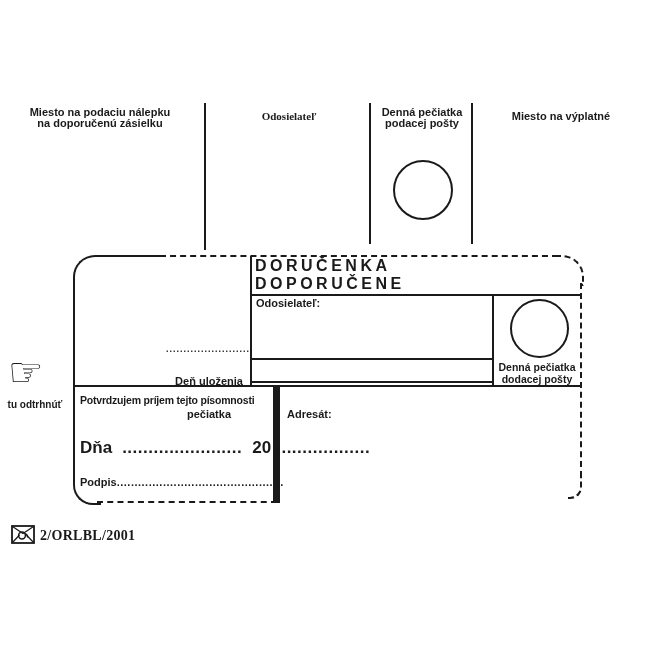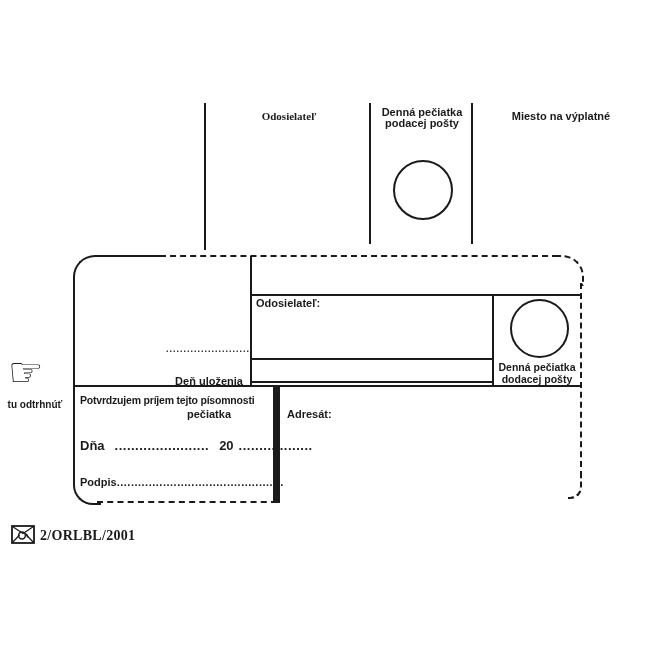--- a/index.html
+++ b/index.html
@@ -49,21 +49,21 @@
   .thick-bar{left:273px;top:387px;width:7px;height:116px;}
 
   
   .title{left:255px;top:257px;font-size:16px;font-weight:bold;letter-spacing:3.5px;line-height:18px;white-space:nowrap;}
   .card-sender{left:256px;top:298px;}
   .storage{left:166px;top:345px;width:86px;}
   .storage .dots{font-size:9px;font-weight:bold;letter-spacing:1px;line-height:9px;overflow:hidden;white-space:nowrap;}
   .storage .l{line-height:10.5px;margin-top:22px;}
   .delivery-stamp{left:492px;top:362px;width:90px;font-size:10.5px;line-height:11.5px;}
   .confirm{left:80px;top:395px;font-size:10.5px;letter-spacing:-0.2px;}
-  .row-dna{left:80px;top:438px;font-size:13px;font-weight:bold;white-space:nowrap;}
+  .row-dna{left:80px;top:438px;font-size:17px;font-weight:bold;white-space:nowrap;}
   .row-dna .gap{display:inline-block;width:10px;}
   .row-podpis{left:80px;top:476px;font-size:11px;font-weight:bold;white-space:nowrap;text-align:center;}
   .dotseq{letter-spacing:0.5px;}
   .addressee{left:287px;top:390px;margin-top:19px;}
 
   
   .hand{left:8px;top:352px;font-size:40px;line-height:40px;font-family:"DejaVu Sans",sans-serif;color:#1a1a1a;}
   .tear-label{left:0px;top:399px;width:70px;font-size:10px;}
 
   
@@ -73,20 +73,24 @@
 </style>
 </head>
 <body>
 
 <div class="page">
 
   <div class="ln vline-a"></div>
   <div class="ln vline-b"></div>
   <div class="ln vline-c"></div>
 
+  <div class="abs lbl center up-deposit">
+    <div>Miesto na podaciu nálepku</div>
+    <div>na doporučenú zásielku</div>
+  </div>
 
   <div class="abs lbl center up-sender">Odosielateľ</div>
 
   <div class="abs lbl center up-stamp">
     <div>Denná pečiatka</div>
     <div>podacej pošty</div>
   </div>
 
   <div class="circle circ-upper"></div>
 
@@ -102,20 +106,24 @@
   <div class="abs dash-bottom"></div>
 
   <div class="ln divider-v"></div>
   <div class="ln line-title"></div>
   <div class="ln stampbox-v"></div>
   <div class="ln line-odos"></div>
   <div class="ln line-row2"></div>
   <div class="ln divider-h"></div>
   <div class="ln thick-bar"></div>
 
+  <div class="abs title">
+    <div>DORUČENKA</div>
+    <div>DOPORUČENE</div>
+  </div>
 
   <div class="abs lbl card-sender">Odosielateľ:</div>
 
   <div class="abs lbl center storage">
     <div class="dots">...........................</div>
     <div class="l">Deň uloženia</div>
     <div class="l">pečiatka</div>
   </div>
 
   <div class="circle circ-lower"></div>

